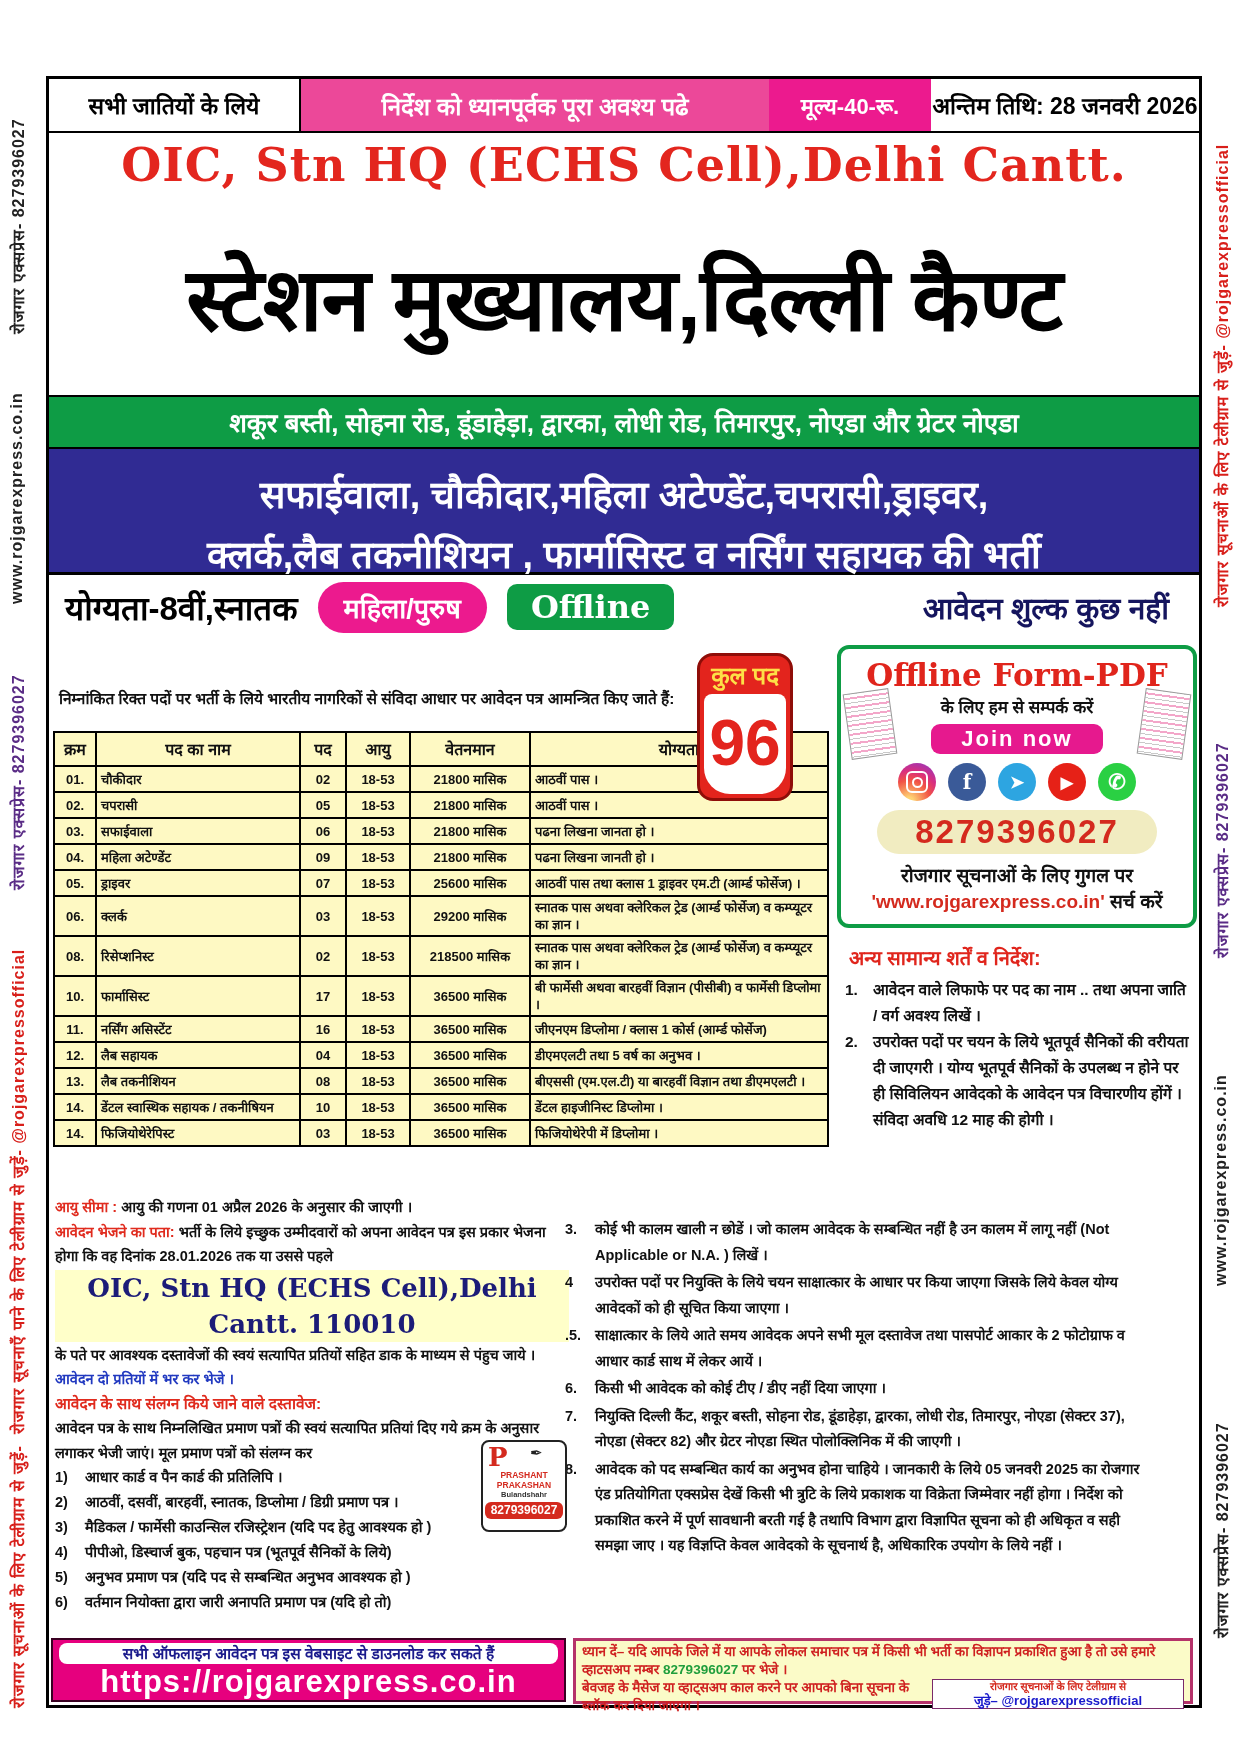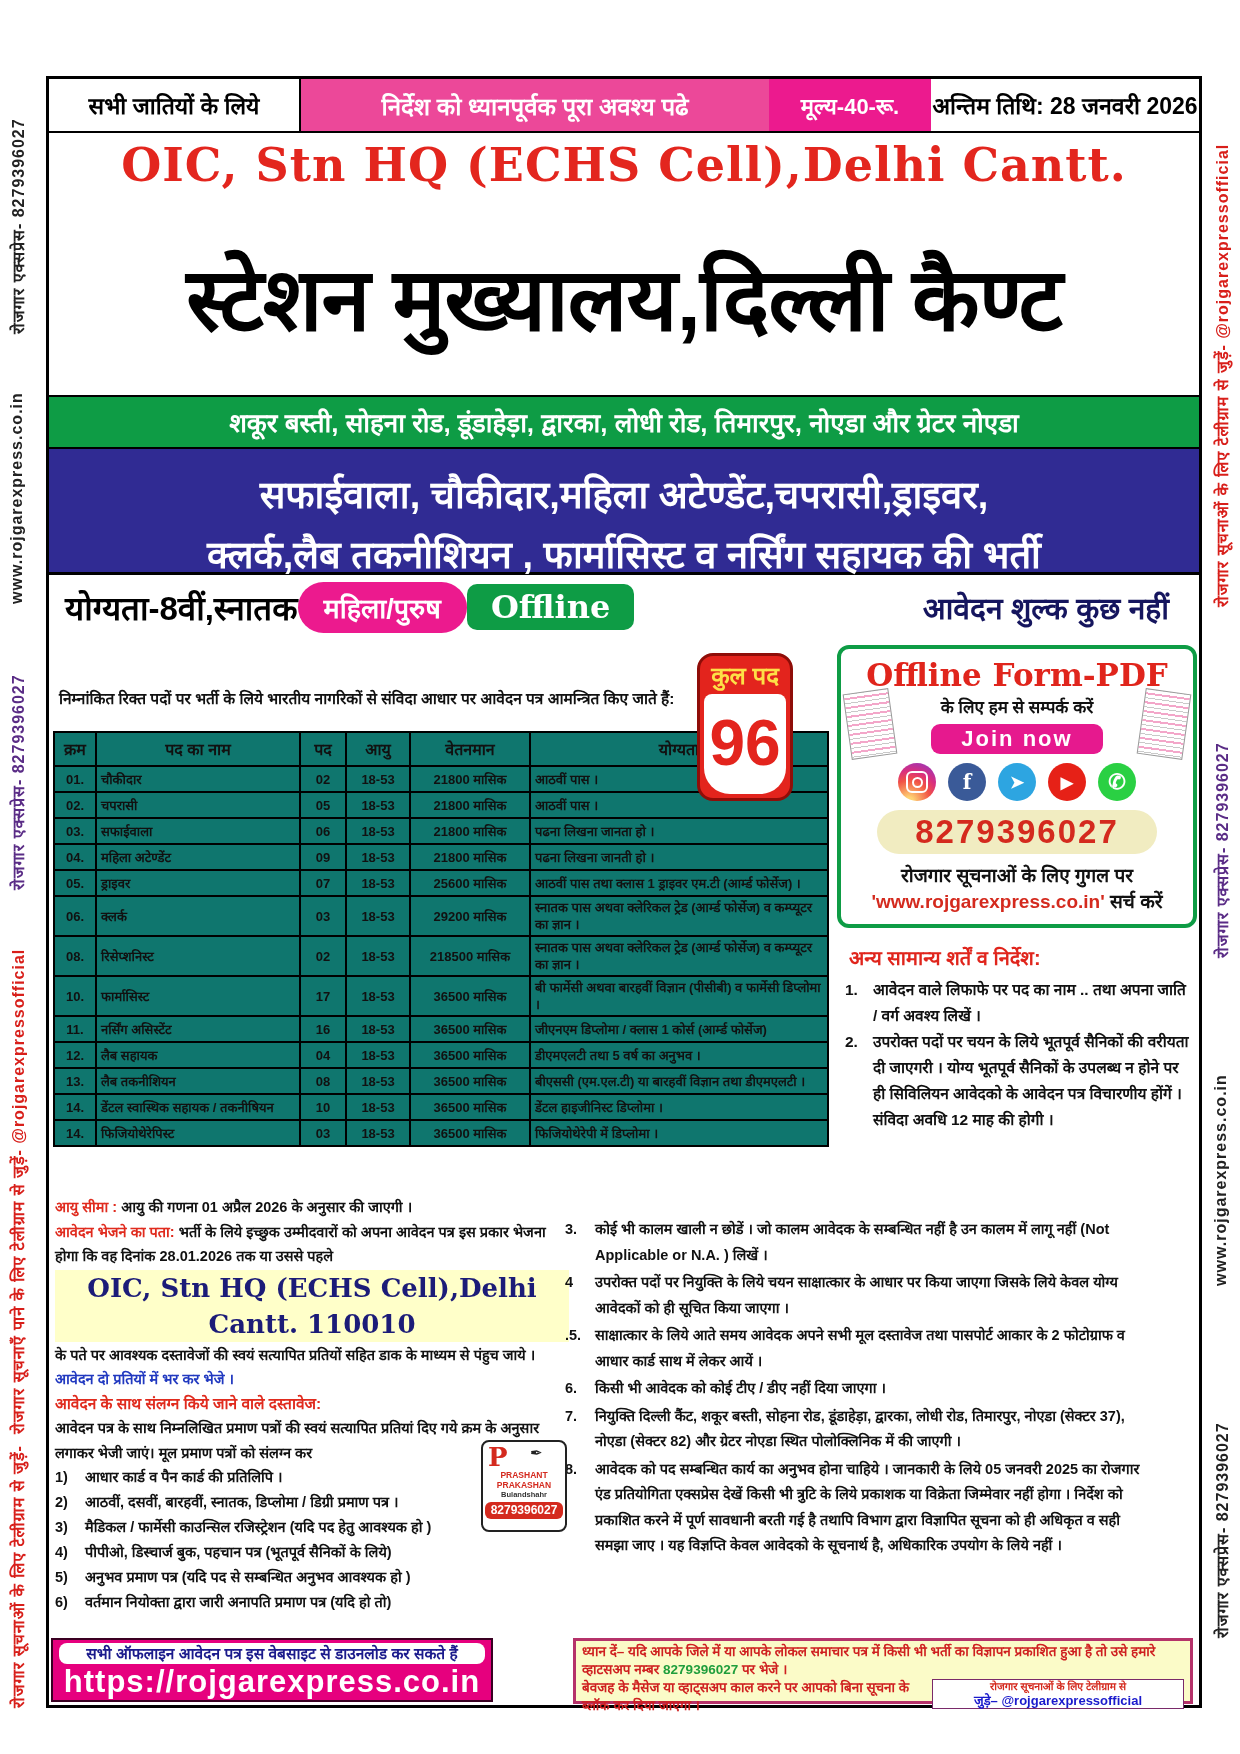--- a/index.html
+++ b/index.html
@@ -25,41 +25,41 @@
   .title-en { height: 64px; display: flex; align-items: center; justify-content: center;
               color: #e3261e; font-family: "DejaVu Serif", serif; font-weight: 900; font-size: 46px; letter-spacing: 1px; }
   .title-hi { height: 198px; display: flex; align-items: center; justify-content: center;
               color: #000; font-weight: 900; font-size: 88px; letter-spacing: -1px; }
 
   .band-loc { height: 54px; background: #0e9c45; border-top: 2px solid #000; border-bottom: 2px solid #000;
               color: #fff; font-weight: 900; font-size: 26px; display: flex; align-items: center; justify-content: center; }
   .band-posts { height: 126px; background: #302b93; border-bottom: 3px solid #000; color: #fff;
                 text-align: center; font-weight: 900; font-size: 38px; line-height: 60px; padding-top: 16px; }
 
-  .badges-row { height: 64px; display: flex; align-items: center; padding: 0 16px; }
+  .badges-row { height: 64px; display: flex; align-items: center; padding: 0 16px; gap: 20px; }
   .bq { font-size: 33px; font-weight: 900; color: #000; }
   .badge-pink { background: #ec1a8e; color: #fff; font-weight: 900; font-size: 27px;
                 padding: 7px 26px; border-radius: 30px; }
   .badge-green { background: #0e9c45; color: #fff; font-weight: 900; font-size: 32px;
                  font-family: "DejaVu Serif", serif; padding: 4px 24px; border-radius: 10px; }
   .bfee { margin-left: auto; font-size: 30px; font-weight: 900; color: #15155e; padding-right: 14px; }
 
   .lower { position: relative; height: 1066px; }
   .intro { position: absolute; left: 10px; top: 48px; width: 650px; font-size: 15.5px; font-weight: bold; color: #111; }
 
   
   .total-box { position: absolute; left: 648px; top: 14px; width: 96px; height: 148px; z-index: 5;
                background: #e3241d; border: 3px solid #8f0d08; border-radius: 16px; padding: 4px; text-align: center; }
   .total-label { color: #fde047; font-weight: 900; font-size: 24px; line-height: 32px; }
   .total-num { background: #fff; border-radius: 8px 8px 26px 26px; margin-top: 2px; height: 100px;
                color: #e3241d; font-weight: 900; font-size: 64px; line-height: 98px; }
 
   
   .jobtable { position: absolute; left: 4px; top: 92px; width: 774px; border-collapse: collapse;
-              table-layout: fixed; background: #0f766e; }
+              table-layout: fixed; background: #fef9c3; }
   .jobtable th, .jobtable td { border: 2px solid #000; padding: 2px 4px; font-weight: bold; color: #111;
                                vertical-align: middle; }
   .jobtable th { font-size: 16px; text-align: center; height: 34px; }
   .jobtable td { font-size: 13px; line-height: 17px; height: 26px; }
   .jobtable td:nth-child(1), .jobtable td:nth-child(3), .jobtable td:nth-child(4) { text-align: center; }
   .jobtable td:nth-child(5) { text-align: center; }
 
   
   .sidebar { position: absolute; left: 788px; top: 6px; width: 360px; }
   .pdf-box { border: 4px solid #0e9c45; border-radius: 12px; background: #fff; text-align: center;
@@ -114,21 +114,21 @@
                background: #fff; border: 2px solid #222; border-radius: 8px; text-align: center; padding-top: 2px; }
   .pub-p { color: #d42a1e; font-weight: 900; font-size: 26px; font-family: "DejaVu Serif", serif;
            float: left; margin-left: 5px; line-height: 26px; }
   .pub-pen { font-size: 15px; color: #222; }
   .pub-name { clear: both; color: #d42a1e; font-weight: 900; font-size: 8.5px; line-height: 10px; }
   .pub-city { color: #333; font-weight: bold; font-size: 7.5px; }
   .pub-phone { background: #d42a1e; color: #fff; font-weight: 900; font-size: 12px; border-radius: 6px;
                margin: 3px 2px 0; line-height: 17px; }
 
   
-  .footer-pink { position: absolute; left: 2px; top: 999px; width: 442px; height: 64px;
+  .footer-pink { position: absolute; left: 2px; top: 999px; width: 515px; height: 64px;
                  background: #e6007e; border: 2px solid #3a0022; padding: 3px 6px; text-align: center; }
   .fp-line1 { background: #fff; border-radius: 8px; color: #1b1b8c; font-weight: 900; font-size: 15.5px;
               line-height: 21px; }
   .fp-url { color: #fff; font-weight: 900; font-size: 31px; line-height: 36px; letter-spacing: 1px; }
   .footer-yellow { position: absolute; left: 524px; top: 999px; width: 620px; height: 66px;
                    background: #fbfbc8; border: 3px solid #b5326a; padding: 2px 6px;
                    color: #cf2020; font-weight: 900; font-size: 13.5px; line-height: 18px; }
   .fy-phone { color: #1f9e3c; }
   .fy-bottom { display: flex; gap: 6px; align-items: flex-start; }
   .fy-warning { flex: 1; }

